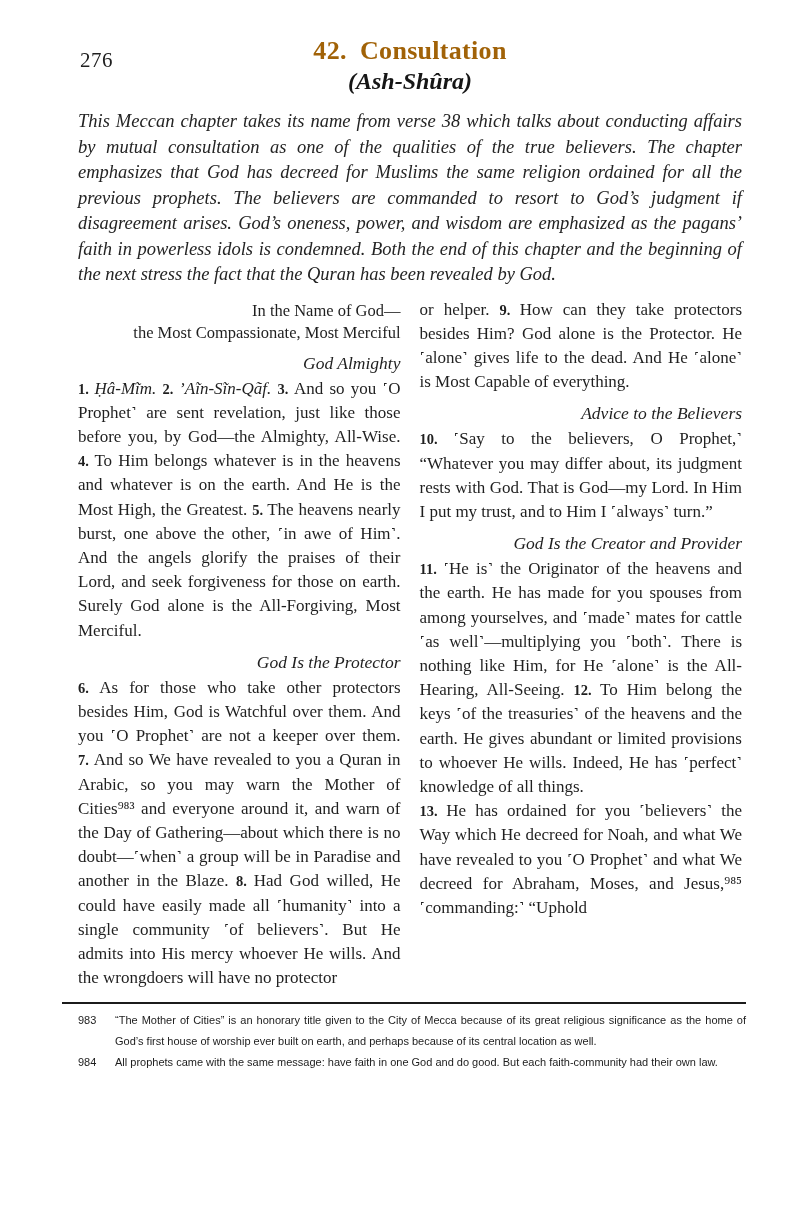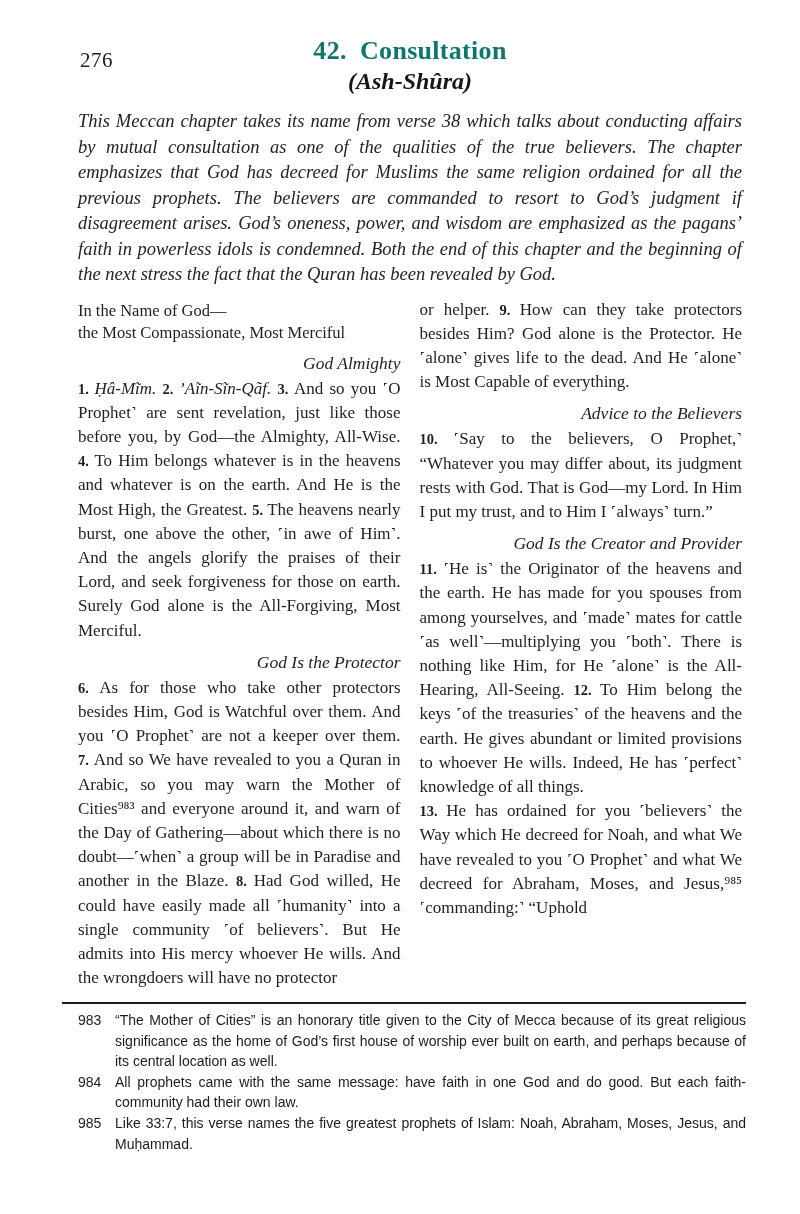--- a/index.html
+++ b/index.html
@@ -20,21 +20,21 @@
     position: absolute;
     left: 80px; top: 48px;
     font-size: 21px;
     letter-spacing: 0.5px;
   }
   .chapter-title {
     margin: 0;
     text-align: center;
     font-size: 26px;
     font-weight: bold;
-    color: #0f766e;
+    color: #a16207;
     letter-spacing: 0.3px;
   }
   .chapter-subtitle {
     margin: 2px 0 0 0;
     text-align: center;
     font-size: 24px;
     font-weight: bold;
     font-style: italic;
     color: #161616;
   }
@@ -52,21 +52,21 @@
     gap: 19px;
     margin-top: 7px;
   }
   .column {
     flex: 1 1 0;
     font-size: 17px;
     line-height: 24.2px;
     text-align: justify;
   }
   .basmalah {
-    text-align: left;
+    text-align: right;
     font-size: 16.5px;
     line-height: 22px;
     margin: 2px 0 8px 0;
   }
   .section-heading {
     text-align: right;
     font-style: italic;
     font-size: 17.5px;
     line-height: 22px;
     margin: 8px 0 3px 0;
@@ -79,21 +79,21 @@
     font-weight: bold;
     font-size: 14.5px;
   }
   .verse-text.it { font-style: italic; }
   .footnotes {
     margin: 12px 0 0 -16px;
     margin-right: -4px;
     border-top: 2px solid #1b1b1b;
     padding-top: 6px;
     font-family: "Liberation Sans", "DejaVu Sans", sans-serif;
-    font-size: 14px;
+    font-size: 11px;
     line-height: 20.2px;
     color: #1c1c1c;
   }
   .footnote { display: flex; padding-left: 16px; margin-bottom: 1px; }
   .fn-num { flex: 0 0 37px; }
   .fn-text { flex: 1 1 auto; text-align: justify; hyphens: auto; -webkit-hyphens: auto; }
 </style>
 </head>
 <body>
 
@@ -136,20 +136,16 @@
   <div class="footnotes">
     <div>
         <div class="footnote">
           <span class="fn-num">983</span>
           <span class="fn-text">“The Mother of Cities” is an honorary title given to the City of Mecca because of its great religious significance as the home of God’s first house of worship ever built on earth, and perhaps because of its central location as well.</span>
         </div>
         <div class="footnote">
           <span class="fn-num">984</span>
           <span class="fn-text">All prophets came with the same message: have faith in one God and do good. But each faith-community had their own law.</span>
         </div>
-        <div class="footnote">
-          <span class="fn-num">985</span>
-          <span class="fn-text">Like 33:7, this verse names the five greatest prophets of Islam: Noah, Abraham, Moses, Jesus, and Muḥammad.</span>
-        </div>
       </div>
   </div>
 
 </div>
 
 </body></html>

